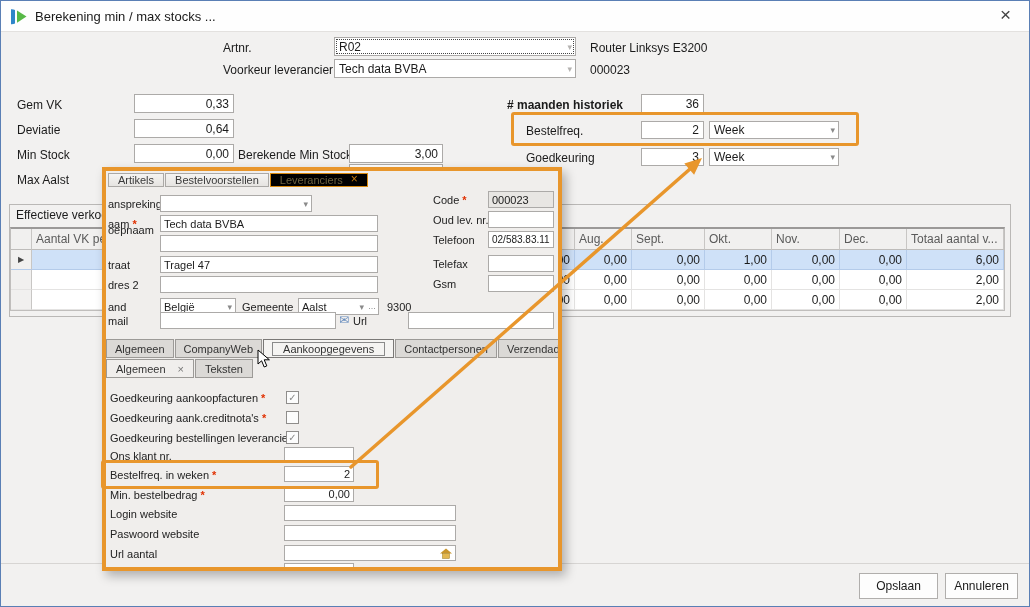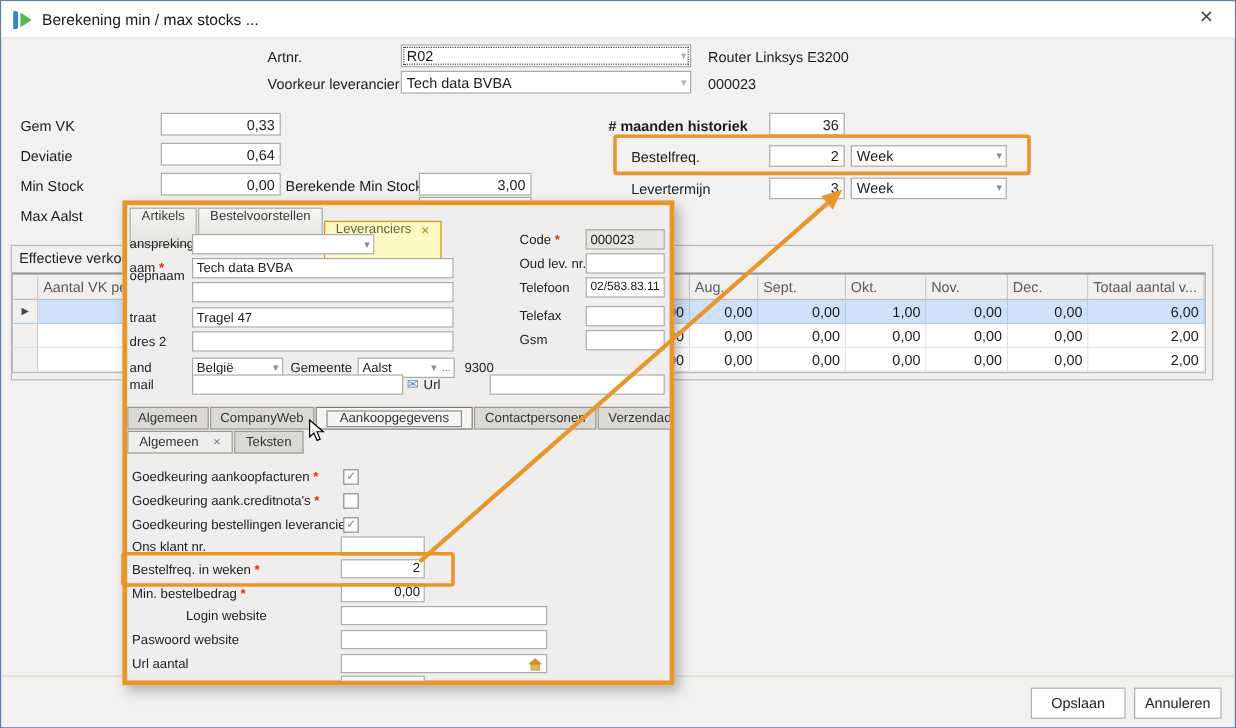--- a/index.html
+++ b/index.html
@@ -33,24 +33,24 @@
   .tsel{background:#F1F0EF;border-right:1px solid #C8C6C4;justify-content:center;}
   .selrow .tc{background:#CFE1F8;border-right-color:#B4CBEA;border-bottom-color:#B4CBEA;}
   .selrow .tsel{background:#F1F0EF;border-right-color:#C8C6C4;}
   
   .btn{position:absolute;background:#FDFDFD;border:1px solid #B0AEAC;box-sizing:border-box;
        font-size:12px;display:flex;align-items:center;justify-content:center;cursor:default;}
   
   .popup{position:absolute;left:101px;top:166px;width:452px;height:396px;
          border:4px solid #E8962C;background:#F0EEEC;z-index:10;overflow:hidden;
          box-shadow:4px 5px 10px rgba(0,0,0,0.28);}
-  .ptab{height:32px;display:flex;align-items:flex-start;padding:0 9px;font-size:11px;
+  .ptab{height:14px;display:flex;align-items:flex-end;padding:0 9px;font-size:11px;
         background:linear-gradient(#F5F4F2,#E6E4E1);border:1px solid #ABA9A6;
         box-sizing:border-box;color:#3a3a3a;white-space:nowrap;}
-  .ptab.active{background:#fef9c3;border-color:#D98A10;color:#6b6140;margin-top:11px;}
+  .ptab.active{background:#000000;border-color:#D98A10;color:#6b6140;}
   .ptab .tclose{margin-left:8px;color:#C47A10;font-size:12px;}
   .plbl{position:absolute;font-size:11px;white-space:nowrap;color:#222;}
   .pfld{position:absolute;background:#fff;border:1px solid #ACAAA8;box-sizing:border-box;
         font-size:11px;display:flex;align-items:center;padding:0 3px;white-space:nowrap;overflow:hidden;}
   .pfld.ro{background:#E8E6E3;}
   .stab{height:19px;display:flex;align-items:center;padding:0 8px;font-size:11px;
         background:#DBD9D6;border:1px solid #9C9A97;box-sizing:border-box;color:#333;white-space:nowrap;}
   .stab.active{background:#F5F4F2;border-color:#7A7876;}
   .stab.active .focusbox{border:1px solid #8a8a8a;padding:0 10px;}
   .subtab{height:19px;display:flex;align-items:center;padding:0 9px;font-size:11px;
@@ -124,21 +124,21 @@
 
   <div class="lbl" style="left:525px;top:123px;">Bestelfreq.</div>
   <div class="fld r" style="left:640px;top:120px;width:63px;height:18px;">
     <span>2</span>
     </div>
   <div class="fld" style="left:708px;top:120px;width:130px;height:18px;padding-right:16px;">
     <span>Week</span>
     <span class="dd">▾</span>
   </div>
 
-  <div class="lbl" style="left:525px;top:150px;">Levertermijn</div>
+  <div class="lbl" style="left:525px;top:150px;">Goedkeuring</div>
   <div class="fld r" style="left:640px;top:147px;width:63px;height:18px;">
     <span>3</span>
     </div>
   <div class="fld" style="left:708px;top:147px;width:130px;height:18px;padding-right:16px;">
     <span>Week</span>
     <span class="dd">▾</span>
   </div>
 
   <div class="annotbox" style="left:510px;top:111px;width:342px;height:28px;"></div>
 
@@ -326,21 +326,21 @@
     <div class="pfld r" style="left:178px;top:295px;width:70px;height:16px;">
       <span>2</span>
       </div>
 
     <div class="plbl" style="left:4px;top:318px;">
       <span>Min. bestelbedrag</span><span class="req">*</span></div>
     <div class="pfld r" style="left:178px;top:315px;width:70px;height:16px;">
       <span>0,00</span>
       </div>
 
-    <div class="plbl" style="left:4px;top:337px;margin-left:45px;">Login website</div>
+    <div class="plbl" style="left:4px;top:337px;">Login website</div>
     <div class="pfld" style="left:178px;top:334px;width:172px;height:16px;"></div>
 
     <div class="plbl" style="left:4px;top:357px;">Paswoord website</div>
     <div class="pfld" style="left:178px;top:354px;width:172px;height:16px;"></div>
 
     <div class="plbl" style="left:4px;top:377px;">Url aantal</div>
     <div class="pfld" style="left:178px;top:374px;width:172px;height:16px;justify-content:flex-end;">
       <svg width="12" height="11" viewBox="0 0 12 11">
         <polygon points="0,5.5 6,0.5 12,5.5" fill="#C9952B"></polygon>
         <rect x="2.5" y="5.5" width="7" height="5" fill="#E3B74F" stroke="#9a7a20" stroke-width="0.5"></rect>

